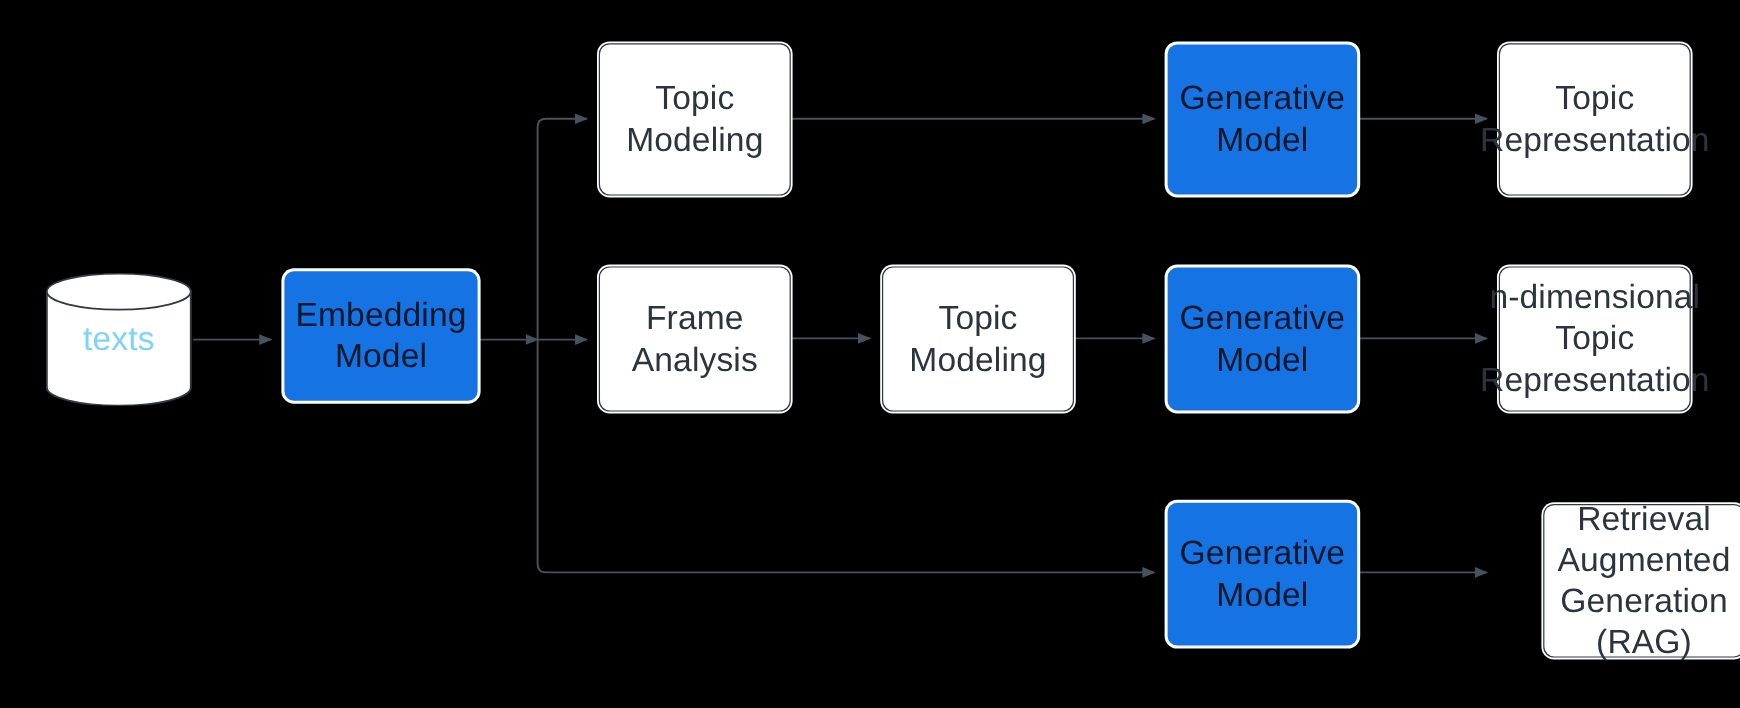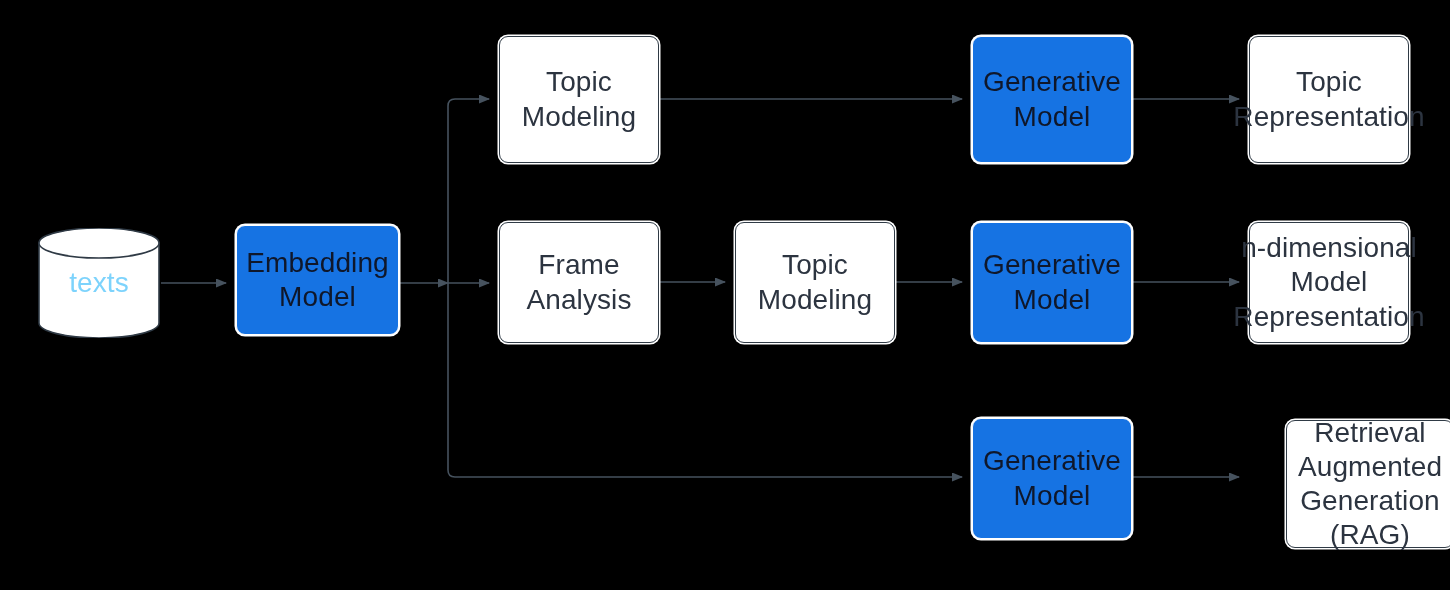--- a/index.html
+++ b/index.html
@@ -105,21 +105,21 @@
 Model</span></div>
       <div class="node process" style="left: 1249px; top: 36px; width: 160px; height: 127px;"><span class="label">Topic
 Representation</span></div>
       <div class="node process" style="left: 499px; top: 222px; width: 160px; height: 121px;"><span class="label">Frame
 Analysis</span></div>
       <div class="node process" style="left: 735px; top: 222px; width: 160px; height: 121px;"><span class="label">Topic
 Modeling</span></div>
       <div class="node accent" style="left: 972px; top: 222px; width: 160px; height: 121px;"><span class="label">Generative
 Model</span></div>
       <div class="node process" style="left: 1249px; top: 222px; width: 160px; height: 121px;"><span class="label">n-dimensional
-Model
+Topic
 Representation</span></div>
       <div class="node accent" style="left: 972px; top: 418px; width: 160px; height: 121px;"><span class="label">Generative
 Model</span></div>
       <div class="node process" style="left: 1286px; top: 420px; width: 168px; height: 128px;"><span class="label">Retrieval
 Augmented
 Generation
 (RAG)</span></div>
     </div>
 </div>
 

